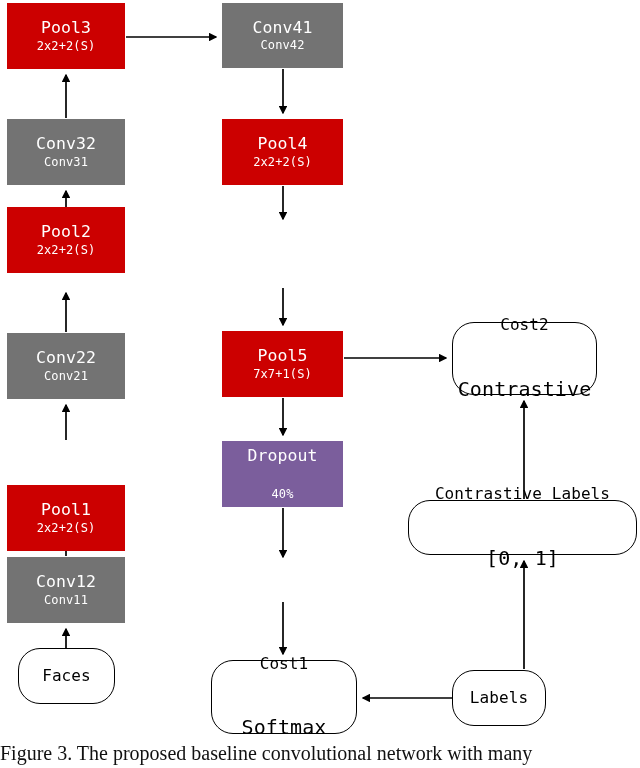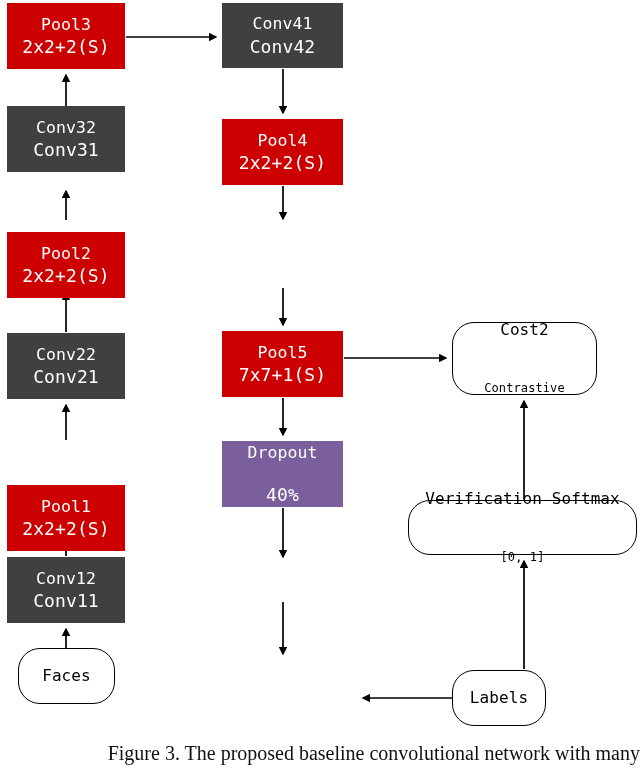--- a/index.html
+++ b/index.html
@@ -40,41 +40,41 @@
     letter-spacing: 0.1px;
   }
   .node .l1, .node .l2 {
     display: block;
     white-space: nowrap;
   }
   .node.solid {
     color: #ffffff;
     font-size: 16.5px;
   }
-  .node.solid .l2 { font-size: 18px; }
+  .node.solid .l2 { font-size: 12px; }
   .node.red    { background: #cc0000; }
-  .node.blue   { background: #404040; }
+  .node.blue   { background: #737373; }
   .node.purple { background: #7b5e9c; gap: 20px; }
 
   .node.rounded {
     background: #ffffff;
     color: #000000;
     border: 1.4px solid #000000;
     border-radius: 22px;
     font-size: 16px;
     gap: 40px;
   }
-  .node.rounded .l2 { font-size: 12px; }
+  .node.rounded .l2 { font-size: 20px; }
 
   #caption {
     position: absolute;
     left: 0;
     width: 640px;
     top: 742px;
-    text-align: right;
+    text-align: left;
     font-family: "Liberation Serif", "DejaVu Serif", serif;
     font-size: 20px;
     color: #111111;
     white-space: nowrap;
     overflow: hidden;
   }
 </style>
 </head>
 <body>
 
@@ -112,26 +112,26 @@
 
       <path d="M 524 499 L 524 401"></path>
     </g>
   </svg>
 
   <div class="node solid red" style="left:7px; top:3px; width:118px; height:66px;">
     <span class="l1">Pool3</span>
     <span class="l2">2x2+2(S)</span>
   </div>
 
-  <div class="node solid blue" style="left:7px; top:106px; width:118px; height:66px;text-align:right;">
+  <div class="node solid blue" style="left:7px; top:119px; width:118px; height:66px;text-align:right;">
     <span class="l1">Conv32</span>
     <span class="l2">Conv31</span>
   </div>
 
-  <div class="node solid red" style="left:7px; top:232px; width:118px; height:66px;">
+  <div class="node solid red" style="left:7px; top:207px; width:118px; height:66px;">
     <span class="l1">Pool2</span>
     <span class="l2">2x2+2(S)</span>
   </div>
 
   <div class="node solid blue" style="left:7px; top:333px; width:118px; height:66px;">
     <span class="l1">Conv22</span>
     <span class="l2">Conv21</span>
   </div>
 
   <div class="node solid red" style="left:7px; top:441px; width:118px; height:66px;margin-top:44px;">
@@ -163,28 +163,32 @@
     <span class="l1">Pool5</span>
     <span class="l2">7x7+1(S)</span>
   </div>
 
   <div class="node solid purple" style="left:222px; top:441px; width:121px; height:66px;">
     <span class="l1">Dropout</span>
     <span class="l2">40%</span>
   </div>
 
 
+  <div class="node rounded" style="left:211px; top:660px; width:146px; height:74px;">
+    <span class="l1">Cost1</span>
+    <span class="l2">Softmax</span>
+  </div>
 
   <div class="node rounded" style="left:452px; top:322px; width:145px; height:73px;">
     <span class="l1">Cost2</span>
     <span class="l2">Contrastive</span>
   </div>
 
   <div class="node rounded" style="left:408px; top:500px; width:229px; height:55px;">
-    <span class="l1">Verification Softmax</span>
+    <span class="l1">Contrastive Labels</span>
     <span class="l2">[0, 1]</span>
   </div>
 
   <div class="node rounded" style="left:452px; top:670px; width:94px; height:56px;">
     <span class="l1">Labels</span>
   </div>
 
   <div id="caption">Figure 3. The proposed baseline convolutional network with many</div>
 
 </div>

